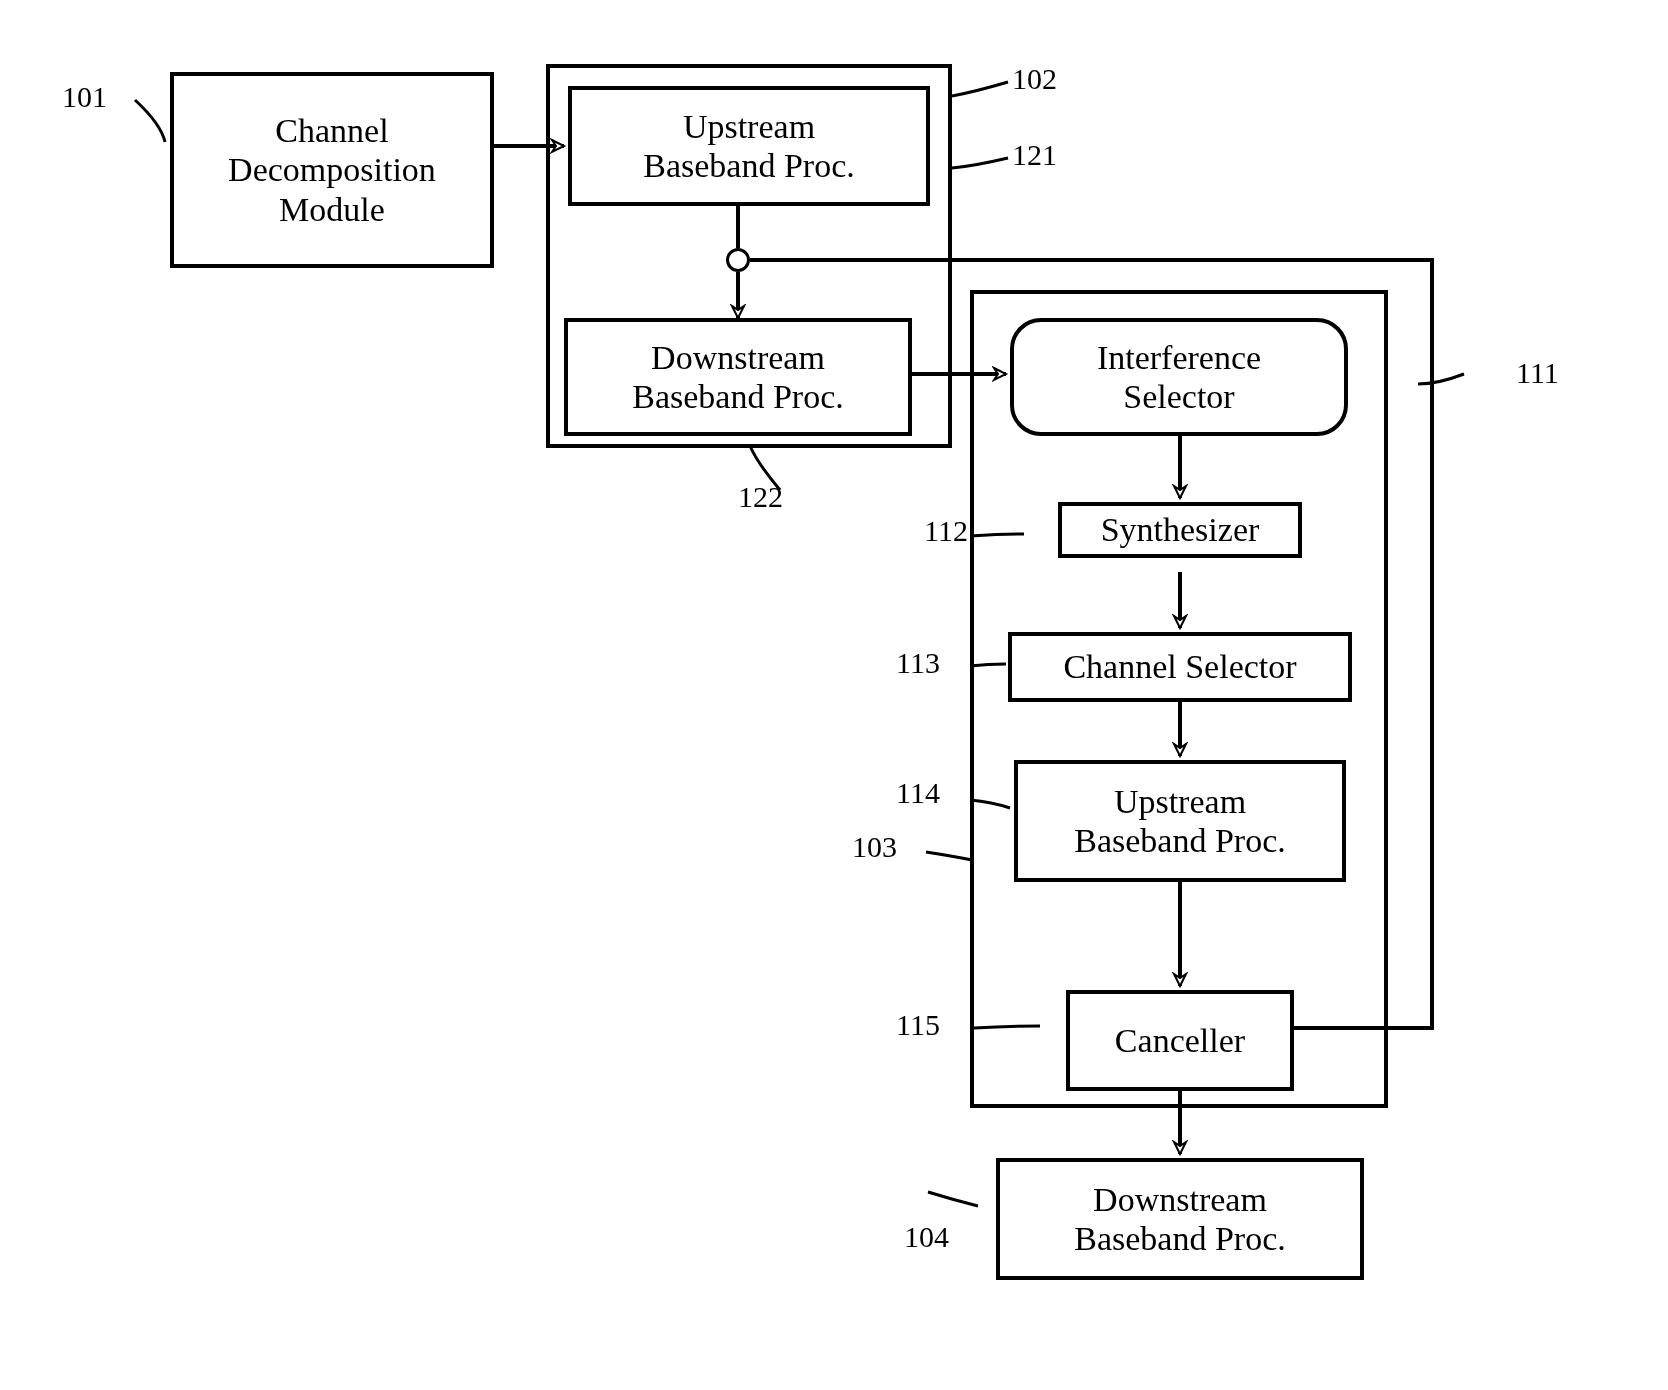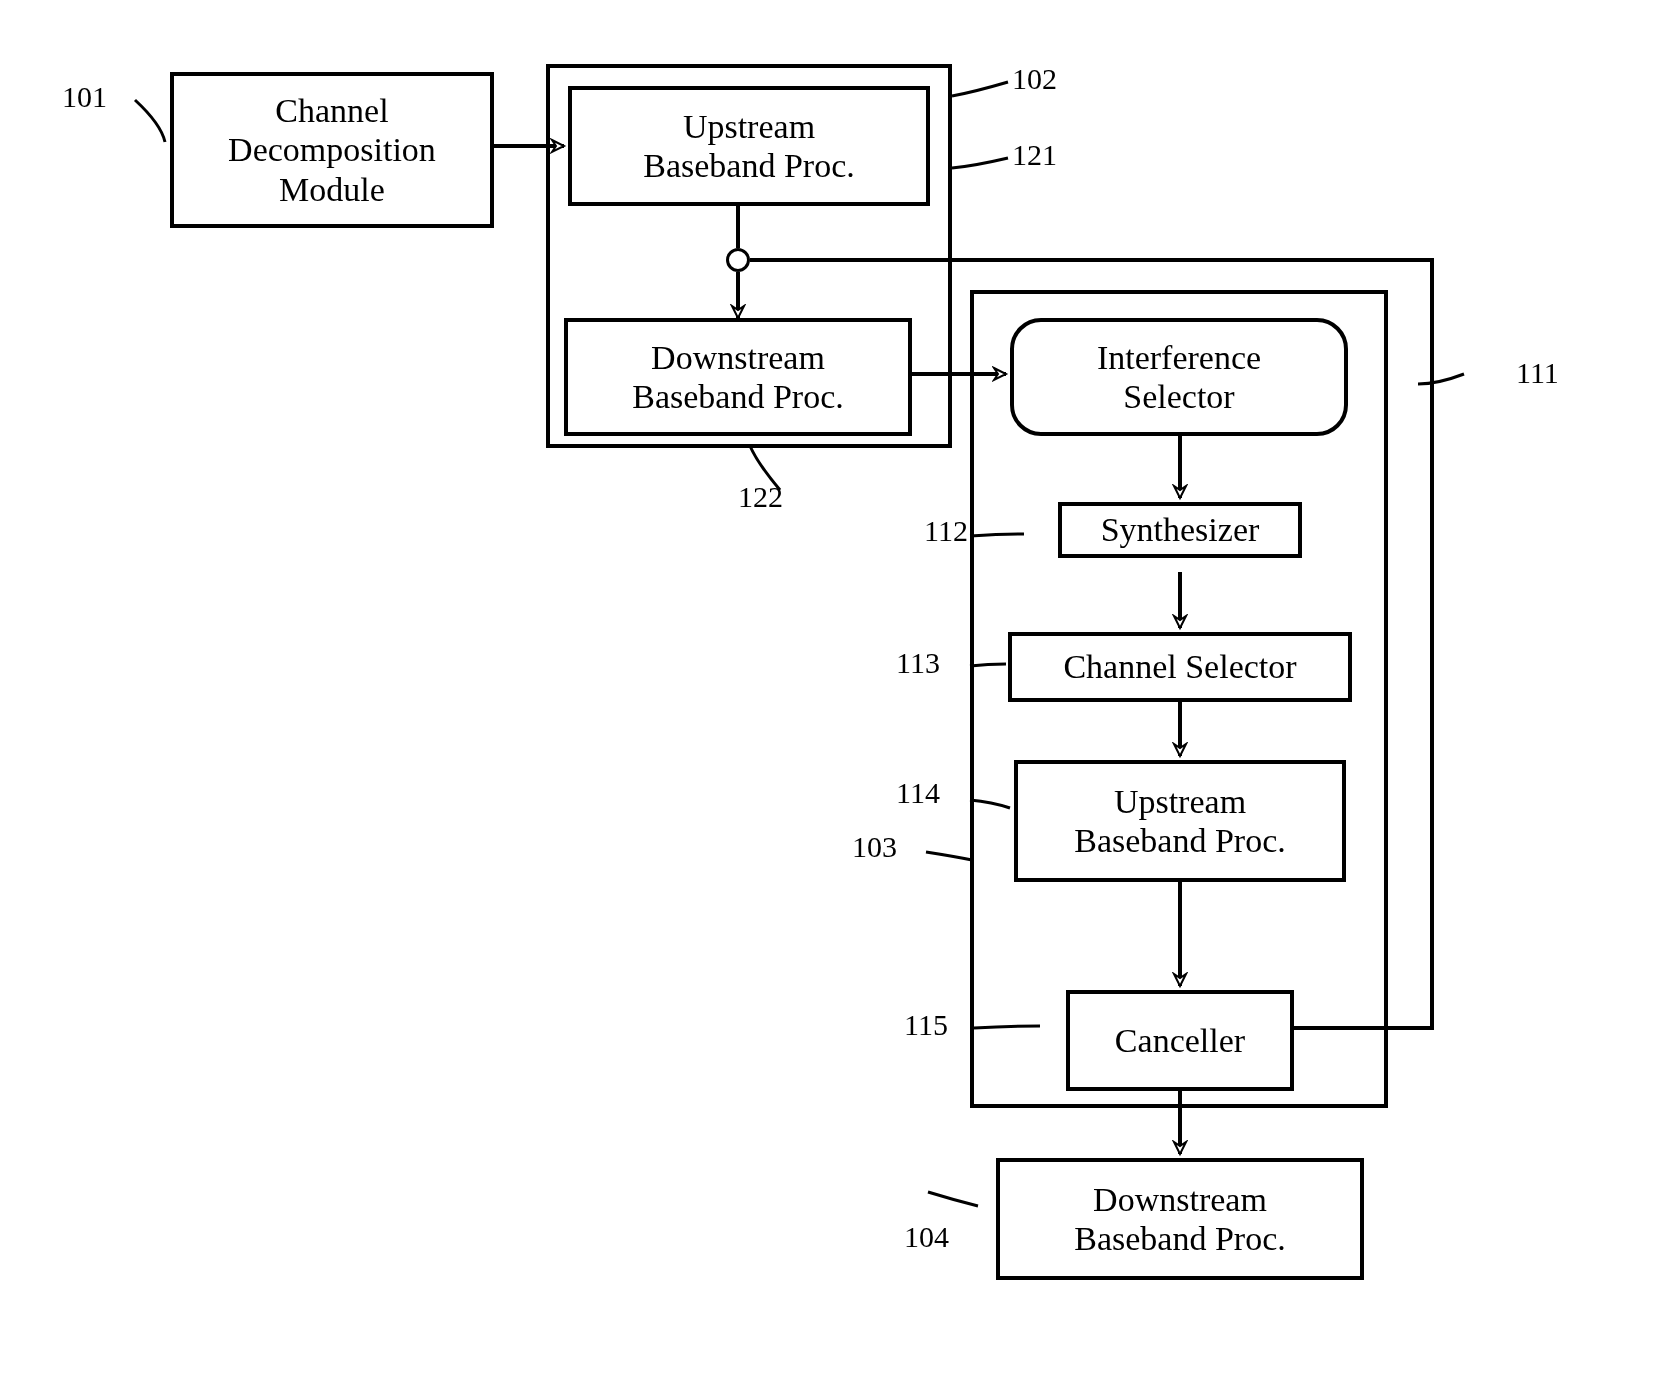--- a/index.html
+++ b/index.html
@@ -109,21 +109,21 @@
   <path class="lead" d="M926,852 q26,4 46,8"></path>
 
   <path class="lead" d="M974,1028 q34,-2 66,-2"></path>
 
   <path class="lead" d="M928,1192 q26,8 50,14"></path>
 </svg>
 
 <div class="outer" style="left:546px; top:64px; width:406px; height:384px;"></div>
 <div class="outer" style="left:970px; top:290px; width:418px; height:818px;"></div>
 
-<div class="box" style="left:170px; top:72px; width:324px; height:156px;">
+<div class="box" style="left:170px; top:72px; width:324px; height:196px;">
   <span>Channel<br>Decomposition<br>Module</span>
 </div>
 <div class="box" style="left:568px; top:86px; width:362px; height:120px;">
   <span>Upstream<br>Baseband Proc.</span>
 </div>
 <div class="box" style="left:564px; top:318px; width:348px; height:118px;">
   <span>Downstream<br>Baseband Proc.</span>
 </div>
 <div class="box" style="left:1010px; top:318px; width:338px; height:118px;border-radius:31px;">
   <span>Interference<br>Selector</span>
@@ -148,16 +148,16 @@
 
 <div class="label" style="left:62px; top:80px;">101</div>
 <div class="label" style="left:1012px; top:62px;">102</div>
 <div class="label" style="left:1012px; top:138px;">121</div>
 <div class="label" style="left:738px; top:480px;">122</div>
 <div class="label" style="left:1470px; top:356px;margin-left:46px;">111</div>
 <div class="label" style="left:924px; top:514px;">112</div>
 <div class="label" style="left:896px; top:646px;">113</div>
 <div class="label" style="left:896px; top:776px;">114</div>
 <div class="label" style="left:852px; top:830px;">103</div>
-<div class="label" style="left:896px; top:1008px;margin-left:8px;">115</div>
+<div class="label" style="left:896px; top:1008px;">115</div>
 <div class="label" style="left:904px; top:1172px;margin-top:48px;">104</div>
 
 </div>
 
 </body></html>

